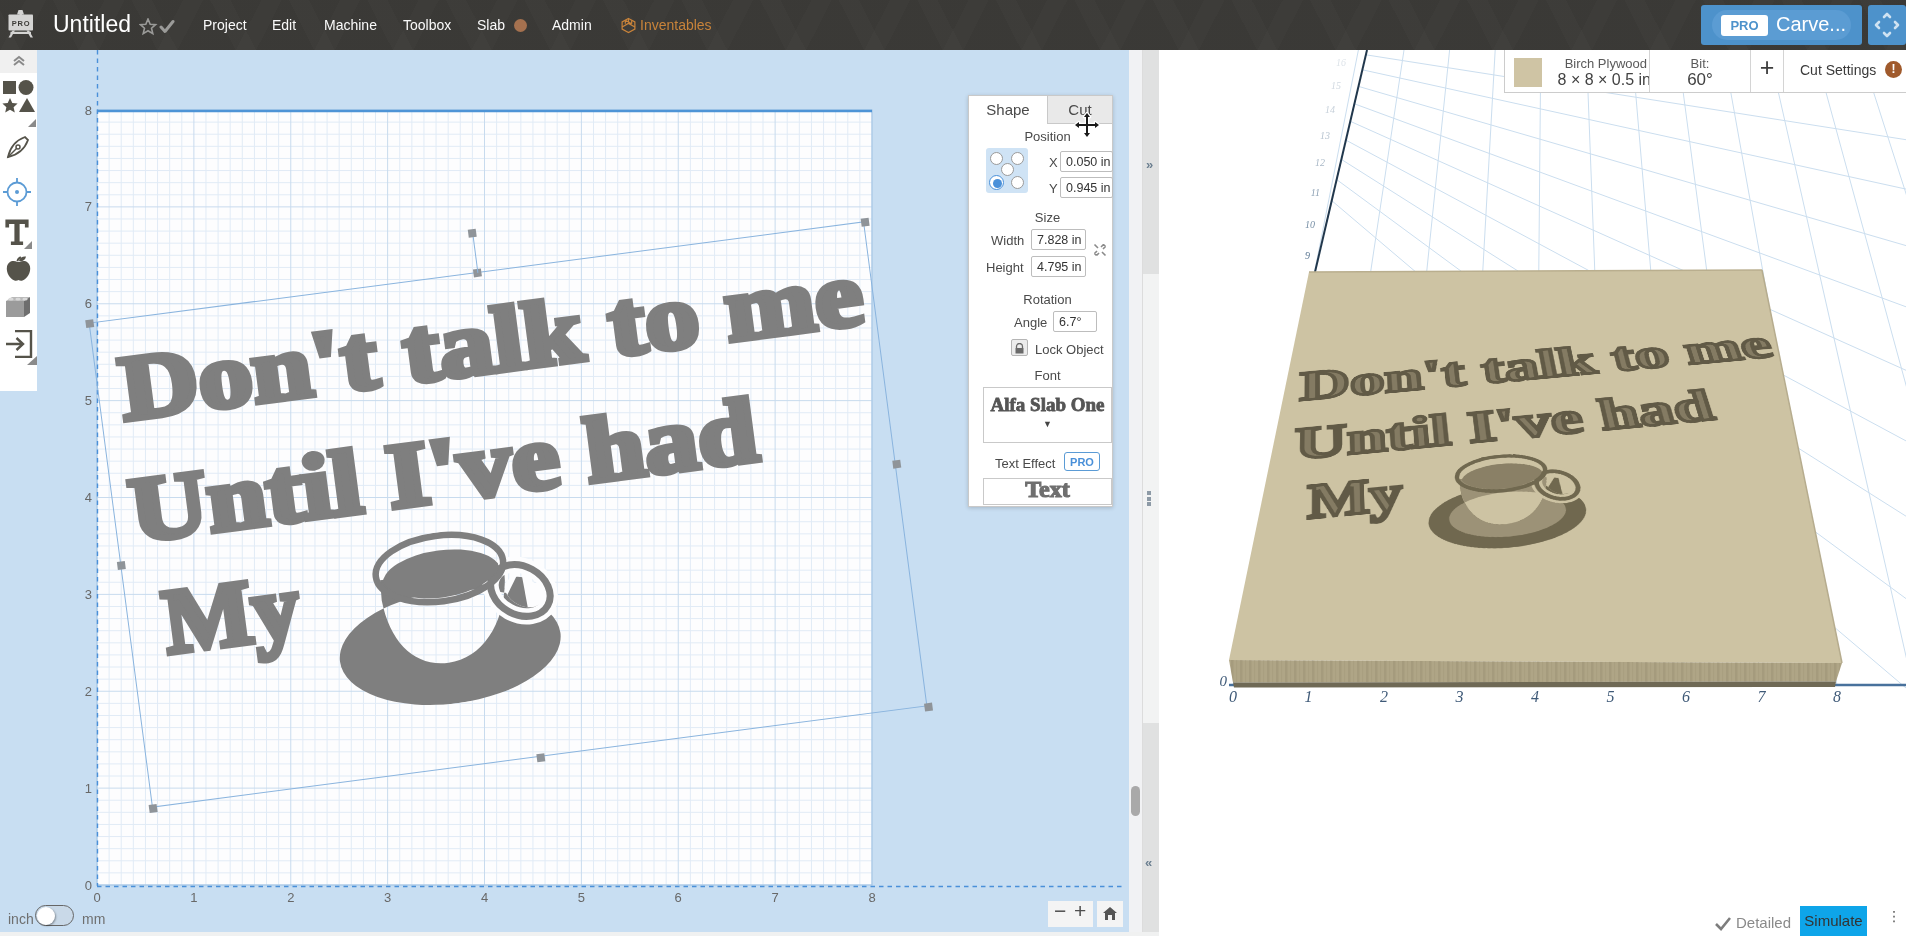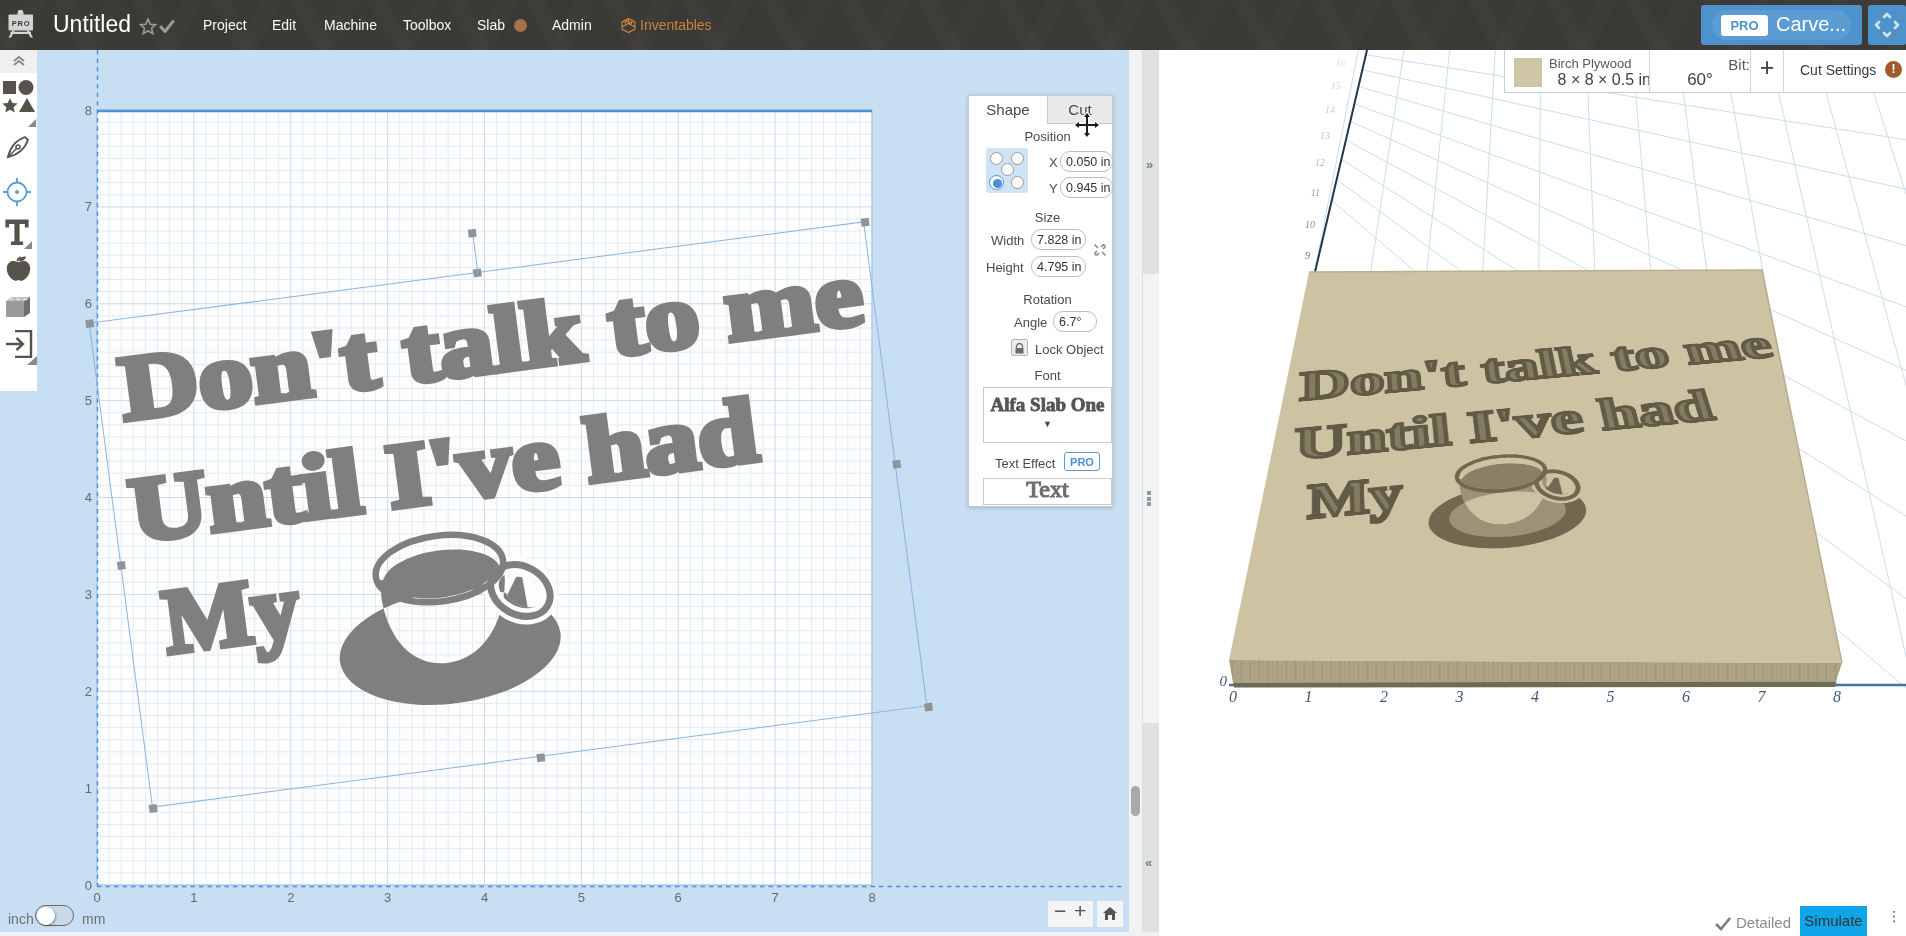--- a/index.html
+++ b/index.html
@@ -54,21 +54,21 @@
     transform:matrix3d(0.630696,-0.047975,0,0.000029,-0.056588,0.315778,0,-0.000359,0,0,1,0,126.866963,307.044931,0,1); }
   .cline { position:absolute; font-family:"Liberation Serif", serif; font-weight:bold; font-size:92px; line-height:92px;
     color:#847b63; -webkit-text-stroke:6px #615a46; white-space:nowrap; transform-origin:0 0; }
   #infobar { position:absolute; left:345px; top:0; width:402px; height:43px; background:#fff;
     border-left:1px solid #ccc; border-bottom:1px solid #ccc; }
 
   .plabel { position:absolute; left:0; width:157px; text-align:center; font-size:13px; color:#4a4a4a; }
   .pc { position:absolute; width:13px; height:13px; border-radius:50%; background:#fff; border:1.5px solid #9a9a9a; }
   .pcsel { position:absolute; width:15px; height:15px; border-radius:50%; background:#fff; border:1.5px solid #4a90d9; }
   .pcsel::after { content:""; position:absolute; left:3px; top:3px; width:9px; height:9px; border-radius:50%; background:#4a90d9; }
-  .pinput { position:absolute; height:21px; border:1px solid #bdbdbd; border-radius:10px; background:#fff;
+  .pinput { position:absolute; height:21px; border:1px solid #bdbdbd; border-radius:2px; background:#fff;
     font-size:12.5px; color:#333; line-height:20px; padding-left:5px; }
   
   #bottomstrip { position:absolute; left:0; top:932px; width:1159px; height:4px; background:#f0f1f1; }
 </style>
 </head>
 <body>
 <div id="app">
   <div id="canvas2d">
 <svg id="gridsvg" style="position:absolute;left:0;top:0" width="1129" height="882" viewBox="0 0 1129 882">
 <rect x="97.0" y="60.0" width="775.0" height="775.0" fill="#fdfdfe"></rect>
@@ -332,24 +332,24 @@
           <ellipse cx="187" cy="68" rx="31" ry="24" fill="none" stroke="#70684f" stroke-width="7" transform="rotate(36 187 68)"></ellipse>
           <ellipse cx="190" cy="70" rx="20" ry="13.5" fill="#cdc3a3" transform="rotate(36 190 70)"></ellipse>
           <path d="M158,94 L190,46 L193,104 Z" fill="#70684f" clip-path="url(#holeclip2)"></path>
         </g>
         <ellipse cx="110" cy="36" rx="63.75" ry="32.75" fill="none" stroke="#70684f" stroke-width="6.5"></ellipse>
         <ellipse cx="111" cy="45" rx="59" ry="27" fill="#8a8066" clip-path="url(#rimclip2)"></ellipse>
       </svg>
     </div>
     <div id="infobar">
       <div style="position:absolute;left:9px;top:8px;width:28px;height:29px;background:#cfc4a4"></div>
-      <div style="position:absolute;left:44px;top:6px;width:98px;text-align:left;font-size:13px;color:#5a5a5a">Birch Plywood</div>
+      <div style="position:absolute;left:44px;top:6px;width:98px;text-align:right;font-size:13px;color:#5a5a5a">Birch Plywood</div>
       <div style="position:absolute;left:40px;top:21px;width:106px;text-align:right;font-size:16px;color:#424242">8 × 8 × 0.5 in</div>
       <div style="position:absolute;left:144px;top:0;width:1px;height:42px;background:#d4d4d4"></div>
-      <div style="position:absolute;left:145px;top:6px;width:100px;text-align:right;font-size:15px;color:#5a5a5a">Bit:</div>
+      <div style="position:absolute;left:145px;top:6px;width:100px;text-align:center;font-size:13px;color:#5a5a5a">Bit:</div>
       <div style="position:absolute;left:145px;top:20px;width:100px;text-align:center;font-size:17px;color:#424242">60°</div>
       <div style="position:absolute;left:245px;top:0;width:1px;height:42px;background:#d4d4d4"></div>
       <div style="position:absolute;left:246px;top:3px;width:32px;text-align:center;font-size:25px;font-weight:300;color:#3d3d3d">+</div>
       <div style="position:absolute;left:278px;top:0;width:1px;height:42px;background:#d4d4d4"></div>
       <div style="position:absolute;left:295px;top:12px;font-size:14px;color:#3a3a3a">Cut Settings</div>
       <div style="position:absolute;left:380px;top:11px;width:17px;height:17px;border-radius:50%;background:#a05a2c;color:#fff;font-size:12px;font-weight:bold;text-align:center;line-height:17px">!</div>
     </div>
     <div style="position:absolute;left:556px;top:862px;width:200px;height:24px">
       <svg style="position:absolute;left:0;top:5px" width="16" height="14" viewBox="0 0 16 14">
           <path d="M1 7 L6 12 L15 1" fill="none" stroke="#7d7d7d" stroke-width="2.6"></path>
@@ -398,21 +398,21 @@
     </div>
     <div style="position:absolute;left:66px;top:246px;font-size:13px;color:#4a4a4a">Lock Object</div>
     <div class="plabel" style="top:272px">Font</div>
     <div style="position:absolute;left:14px;top:291px;width:129px;height:56px;border:1px solid #c9c9c9">
       <div style="text-align:center;margin-top:6px;font-family:'Liberation Serif',serif;font-weight:bold;font-size:19px;color:#555;-webkit-text-stroke:0.8px #555">Alfa Slab One</div>
       <div style="text-align:center;margin-top:3px;font-size:9px;color:#444">▼</div>
     </div>
     <div style="position:absolute;left:26px;top:360px;font-size:13px;color:#4a4a4a">Text Effect</div>
     <div style="position:absolute;left:95px;top:356px;width:36px;height:19px;border:1px solid #5b9bd5;border-radius:3px;color:#4a90d9;font-size:11px;font-weight:bold;text-align:center;line-height:19px">PRO</div>
     <div style="position:absolute;left:14px;top:382px;width:129px;height:27px;border:1px solid #c9c9c9">
-      <div style="text-align:center;margin-top:-3px;font-family:'Liberation Serif',serif;font-weight:normal;font-size:24px;color:#6f6f6f;-webkit-text-stroke:1.2px #6f6f6f">Text</div>
+      <div style="text-align:center;margin-top:-3px;font-family:'Liberation Serif',serif;font-weight:bold;font-size:24px;color:#6f6f6f;-webkit-text-stroke:1.2px #6f6f6f">Text</div>
     </div>
   </div>
   <svg id="cursor" style="position:absolute;left:1074px;top:112px;z-index:50" width="26" height="26" viewBox="0 0 26 26">
     <g stroke="#fff" stroke-width="2.6" fill="#111" stroke-linejoin="round">
       <path d="M13 1 L16 5 L14 5 L14 12 L21 12 L21 10 L25 13 L21 16 L21 14 L14 14 L14 21 L16 21 L13 25 L10 21 L12 21 L12 14 L5 14 L5 16 L1 13 L5 10 L5 12 L12 12 L12 5 L10 5 Z"></path>
     </g>
     <g fill="#1a1a1a">
       <path d="M13 1 L16 5 L14 5 L14 12 L21 12 L21 10 L25 13 L21 16 L21 14 L14 14 L14 21 L16 21 L13 25 L10 21 L12 21 L12 14 L5 14 L5 16 L1 13 L5 10 L5 12 L12 12 L12 5 L10 5 Z"></path>
     </g>
   </svg>

